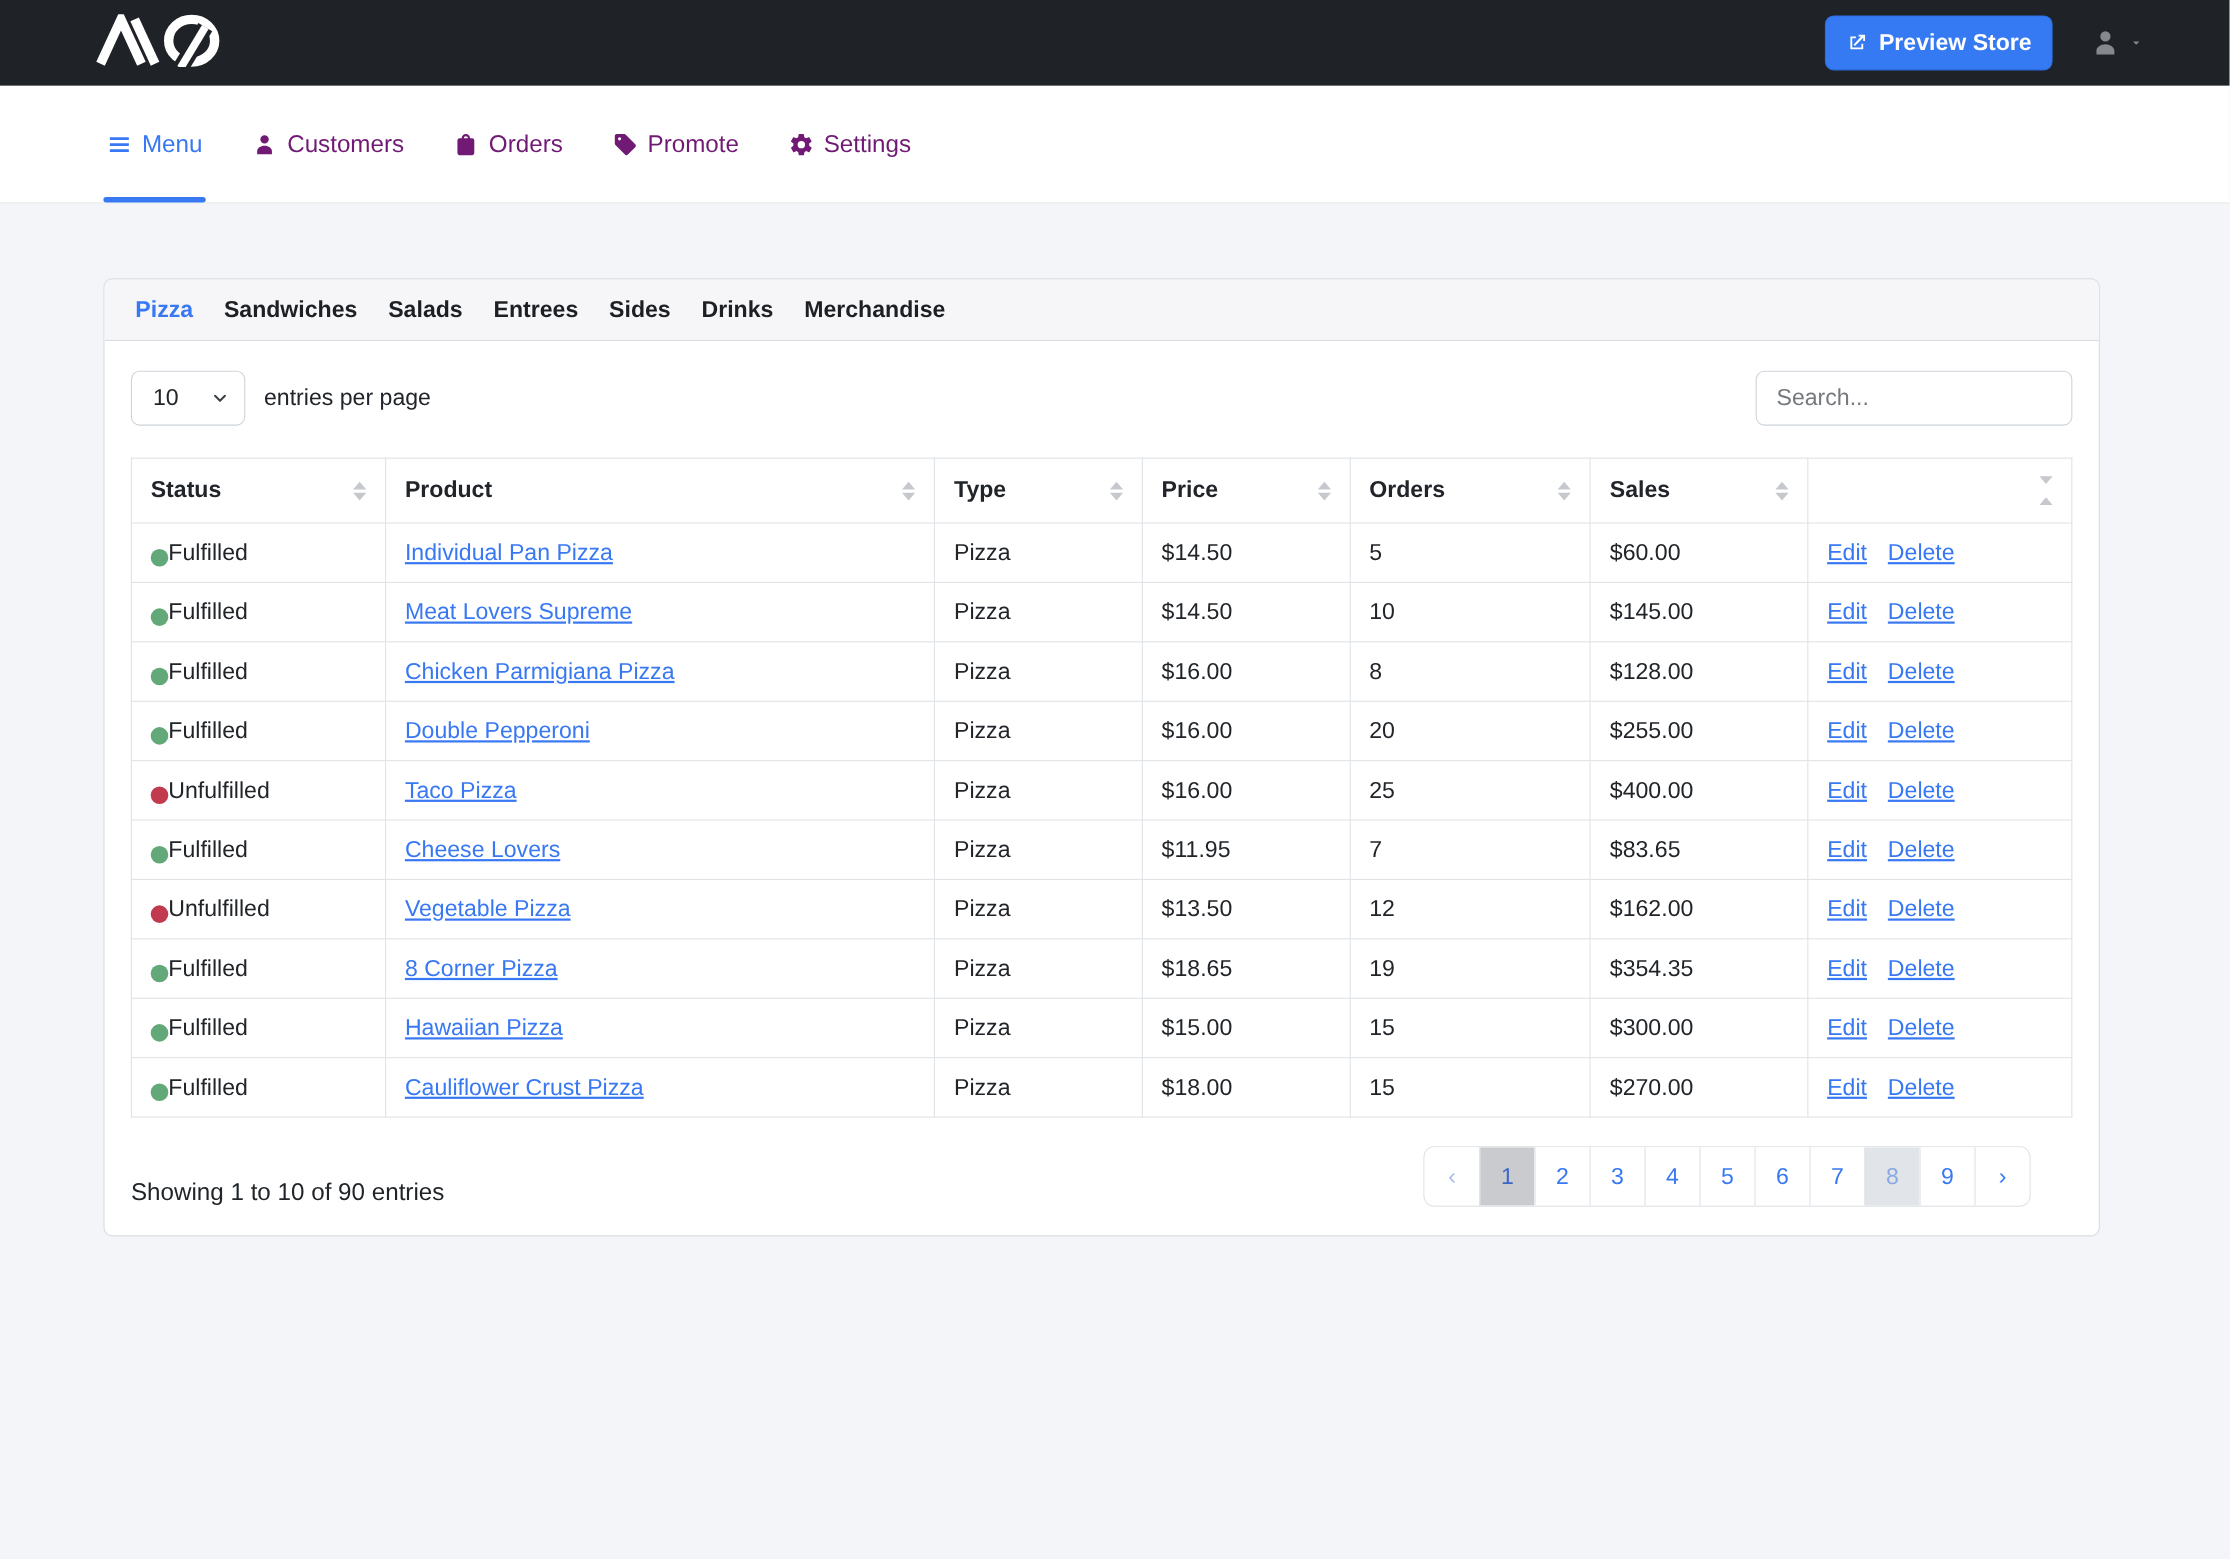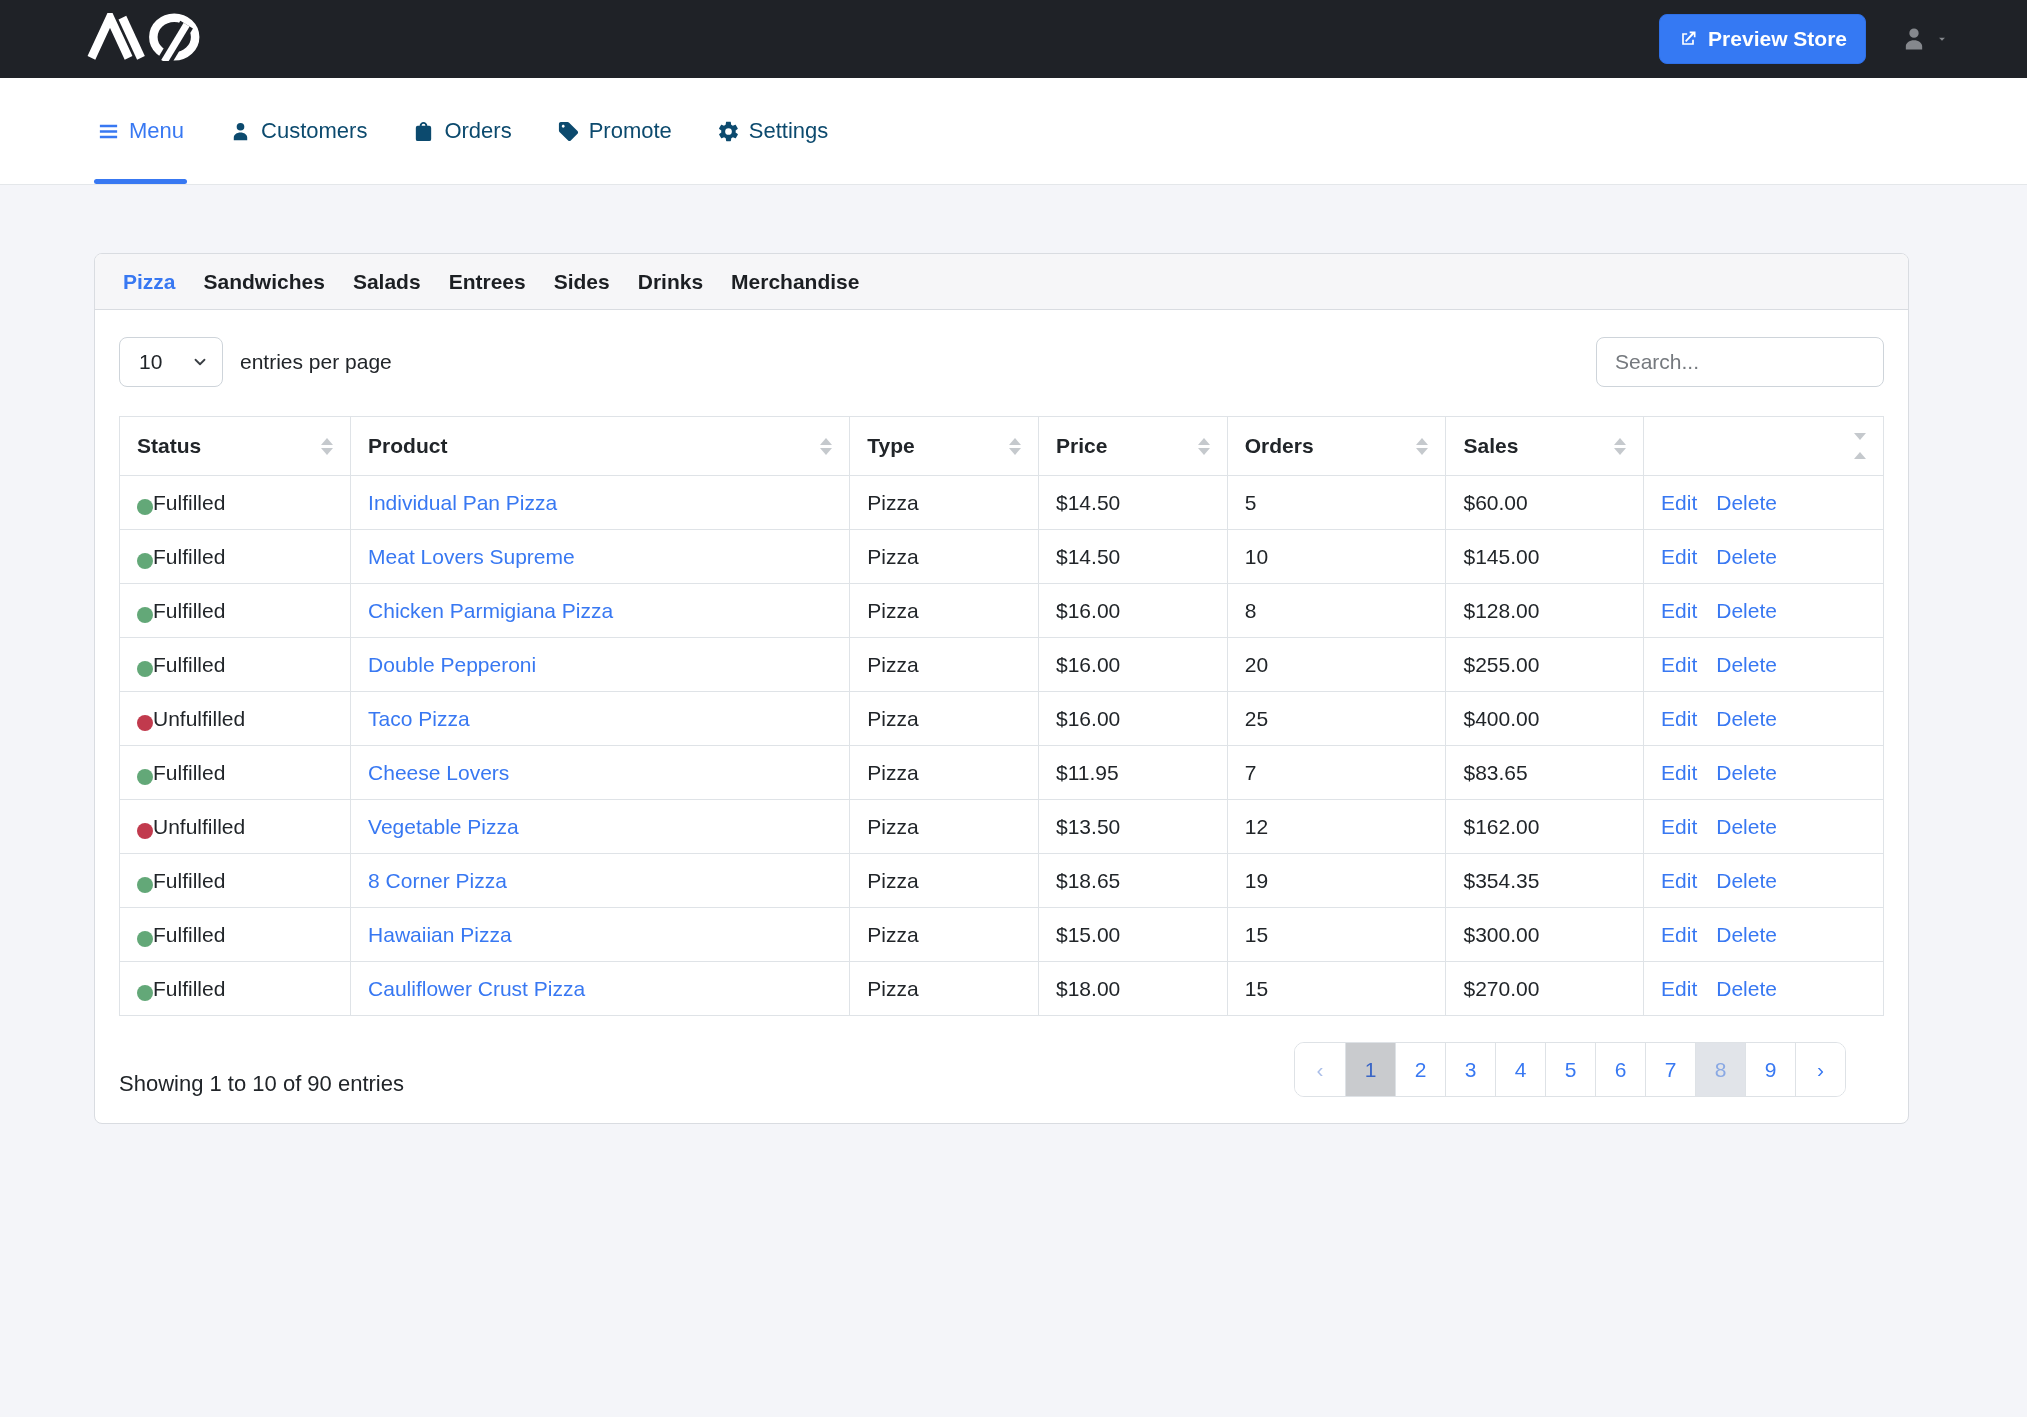--- a/index.html
+++ b/index.html
@@ -31,21 +31,21 @@
     font-family:inherit;font-size:21px;font-weight:600;cursor:pointer}
   .btn-preview .icon svg{width:20px;height:20px;fill:#fff}
   .user-menu{display:flex;align-items:center;gap:7px;cursor:pointer}
   .user-menu .icon svg{width:28px;height:28px;fill:#85888d}
   .user-menu .caret svg{width:14px;height:14px;fill:#85888d}
 
   
   .mainnav{height:107px;background:#fff;border-bottom:1px solid #e4e7ea;display:flex;
     align-items:stretch;gap:45px;padding:0 0 0 97px;}
   .nav-item{position:relative;display:flex;align-items:center;gap:9px;font-size:22px;
-    color:#0c4a6e;cursor:pointer}
+    color:#701a75;cursor:pointer}
   .nav-item .icon svg{width:23px;height:23px;fill:currentColor}
   .nav-item.active{color:var(--accent-blue)}
   .nav-item.active::after{content:"";position:absolute;left:-3px;right:-3px;bottom:0;
     height:5px;border-radius:4px;background:var(--accent-blue)}
 
   
   .page{padding:68px 118px 0 94px}
   .card{background:#fff;border:1px solid #d9dce1;border-radius:8px;overflow:hidden}
   .tabstrip{display:flex;gap:28px;align-items:center;height:56px;background:#f6f6f8;
     border-bottom:1px solid #d9dce1;padding:0 28px}
@@ -79,21 +79,21 @@
   .tri-up{width:0;height:0;border-left:6px solid transparent;border-right:6px solid transparent;
     border-bottom:7px solid var(--sort-gray)}
   .tri-down{width:0;height:0;border-left:6px solid transparent;border-right:6px solid transparent;
     border-top:7px solid var(--sort-gray)}
   .sort{display:flex;flex-direction:column;align-items:center;gap:3px}
   .sort-last{display:flex;flex-direction:column;align-items:center;gap:12px}
   .status-cell{display:flex;align-items:flex-end;}
   .dot{width:16px;height:16px;border-radius:50%;flex:none}
   .dot.fulfilled{background:var(--fulfilled-green)}
   .dot.unfulfilled{background:var(--unfulfilled-red)}
-  a.plink,a.action{color:var(--accent-blue);cursor:pointer}
+  a.plink,a.action{color:var(--accent-blue);text-decoration:underline;cursor:pointer}
   .actions-cell a{margin-right:19px}
 
   
   .footer-row{display:flex;align-items:flex-end;justify-content:space-between;margin-top:26px}
   .summary{font-size:22px}
   .pagination{display:flex;border:1px solid var(--border);border-radius:10px;overflow:hidden;
     background:#fff;margin-right:38px}
   .page-cell{min-width:50px;height:53px;display:flex;align-items:center;justify-content:center;
     font-size:21px;color:var(--accent-blue);border-left:1px solid var(--border);cursor:pointer;
     background:#fff;padding:0 14px}

